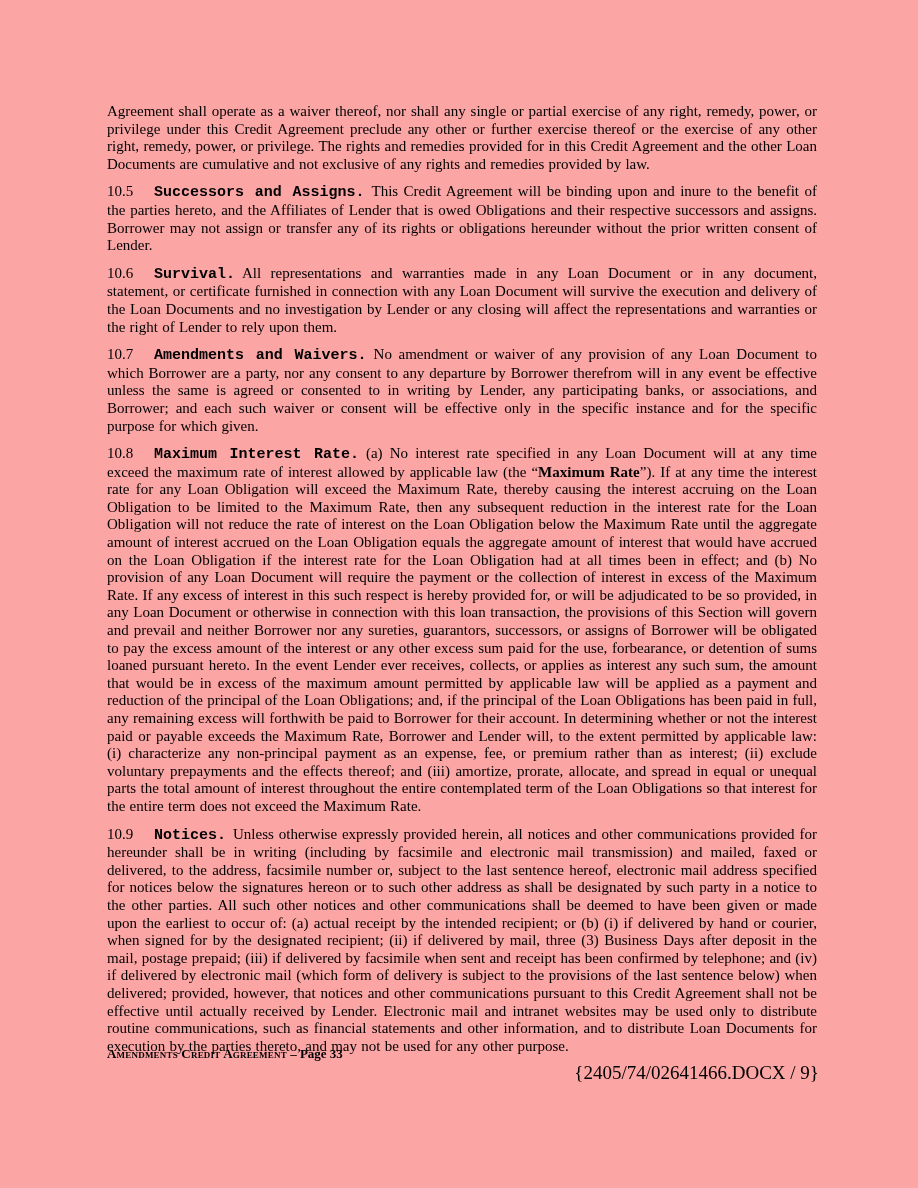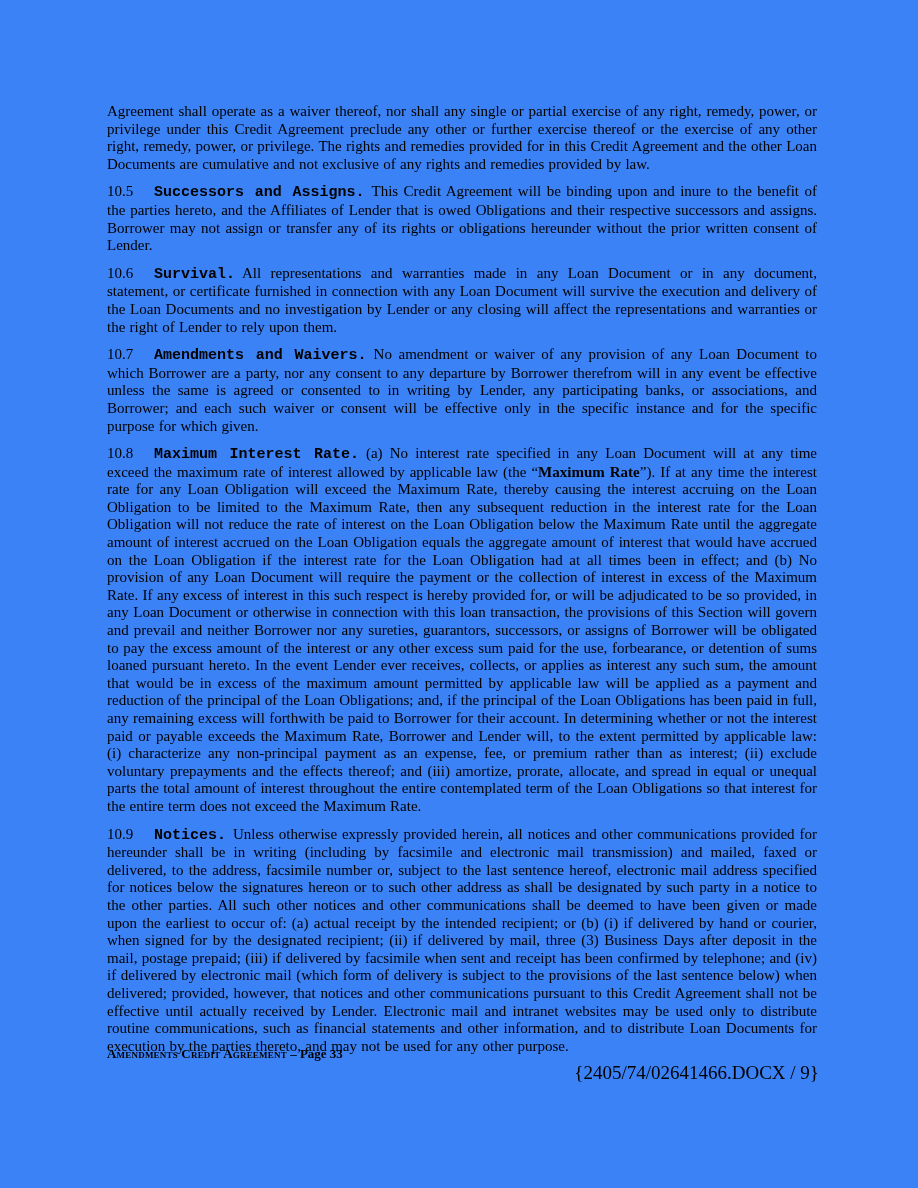--- a/index.html
+++ b/index.html
@@ -4,21 +4,21 @@
 <style>
   html, body {
     margin: 0;
     padding: 0;
     background: #ffffff;
   }
   .page {
     position: relative;
     width: 918px;
     height: 1188px;
-    background: #3b82f6;
+    background: #fca5a5;
     color: #000000;
     font-family: "Liberation Serif", "DejaVu Serif", serif;
     overflow: hidden;
   }
   .content {
     position: absolute;
     left: 107px;
     top: 103px;
     width: 710px;
   }

